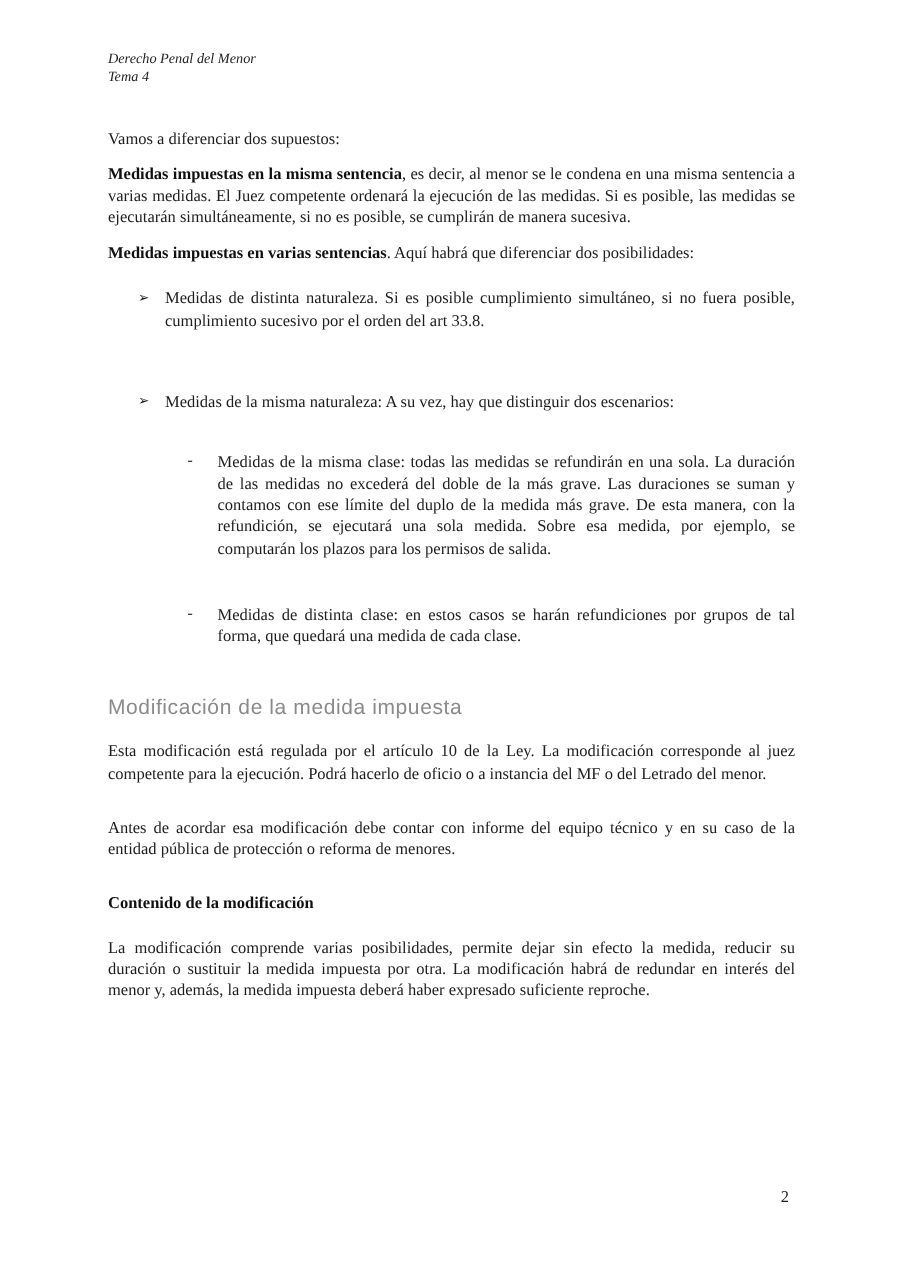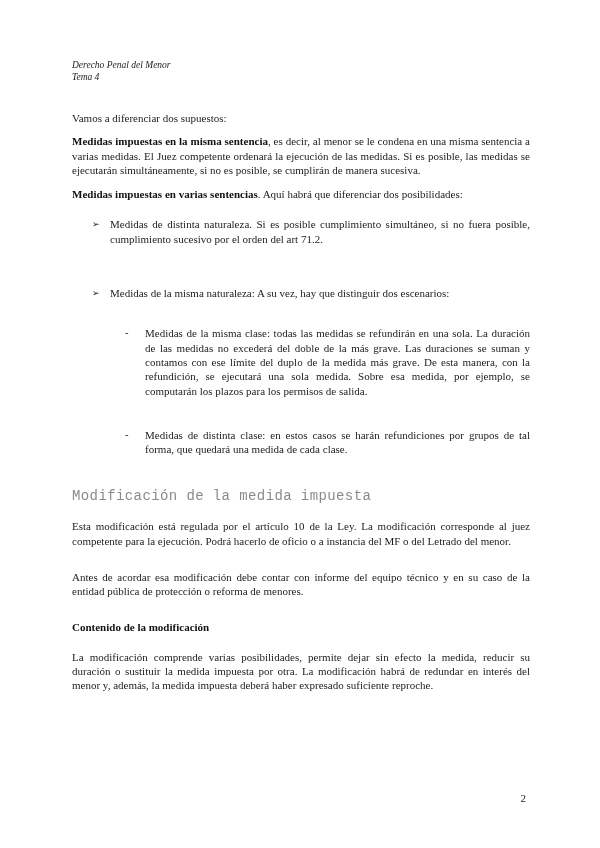--- a/index.html
+++ b/index.html
@@ -10,40 +10,38 @@
     position: relative;
     font-family: "Liberation Serif", serif;
     color: #1c1c1c;
     overflow: hidden;
   }
   .page {
     position: absolute;
     inset: 0;
     padding: 34px 70px 40px 72px;
     background: #ffffff;
-    margin-top: 25px;
   }
   .doc-header {
     font-style: italic;
     font-size: 9.5px;
     line-height: 12px;
     margin-bottom: 28px;
     color: #222;
   }
   .section-title {
     font-family: "Liberation Sans", sans-serif;
     font-weight: 400;
     color: #8a8a8a;
     font-size: 14px;
     letter-spacing: 0.4px;
     margin: 0 0 15px 0;
   }
   .section-title.second {
     margin-top: 32px;
-    font-family: Liberation Mono, monospace;
   }
   p, .btext {
     font-size: 11px;
     line-height: 14.3px;
     text-align: justify;
   }
   p { margin-bottom: 10px; }
   p.intro { margin-bottom: 9px; }
   p.lead-bold strong { font-weight: bold; color: #111; }
   p.quote {
@@ -106,21 +104,21 @@
 
   <p class="intro">Vamos a diferenciar dos supuestos:</p>
 
   <p class="lead-bold"><strong>Medidas impuestas en la misma sentencia</strong><span>, es decir, al menor se le condena en una misma sentencia a varias medidas. El Juez competente ordenará la ejecución de las medidas. Si es posible, las medidas se ejecutarán simultáneamente, si no es posible, se cumplirán de manera sucesiva.</span></p>
 
 
   <p class="lead-bold varias"><strong>Medidas impuestas en varias sentencias</strong><span>. Aquí habrá que diferenciar dos posibilidades:</span></p>
 
   <div class="bullet">
     <span class="marker">➢</span>
-    <span class="btext">Medidas de distinta naturaleza. Si es posible cumplimiento simultáneo, si no fuera posible, cumplimiento sucesivo por el orden del art 71.2.</span>
+    <span class="btext">Medidas de distinta naturaleza. Si es posible cumplimiento simultáneo, si no fuera posible, cumplimiento sucesivo por el orden del art 33.8.</span>
   </div>
 
   <div class="bullet tight">
     <span class="marker">➢</span>
     <span class="btext">Medidas de la misma naturaleza: A su vez, hay que distinguir dos escenarios:</span>
   </div>
 
   <div class="subbullet">
     <span class="marker">-</span>
     <span class="btext">Medidas de la misma clase: todas las medidas se refundirán en una sola. La duración de las medidas no excederá del doble de la más grave. Las duraciones se suman y contamos con ese límite del duplo de la medida más grave. De esta manera, con la refundición, se ejecutará una sola medida. Sobre esa medida, por ejemplo, se computarán los plazos para los permisos de salida.</span>

